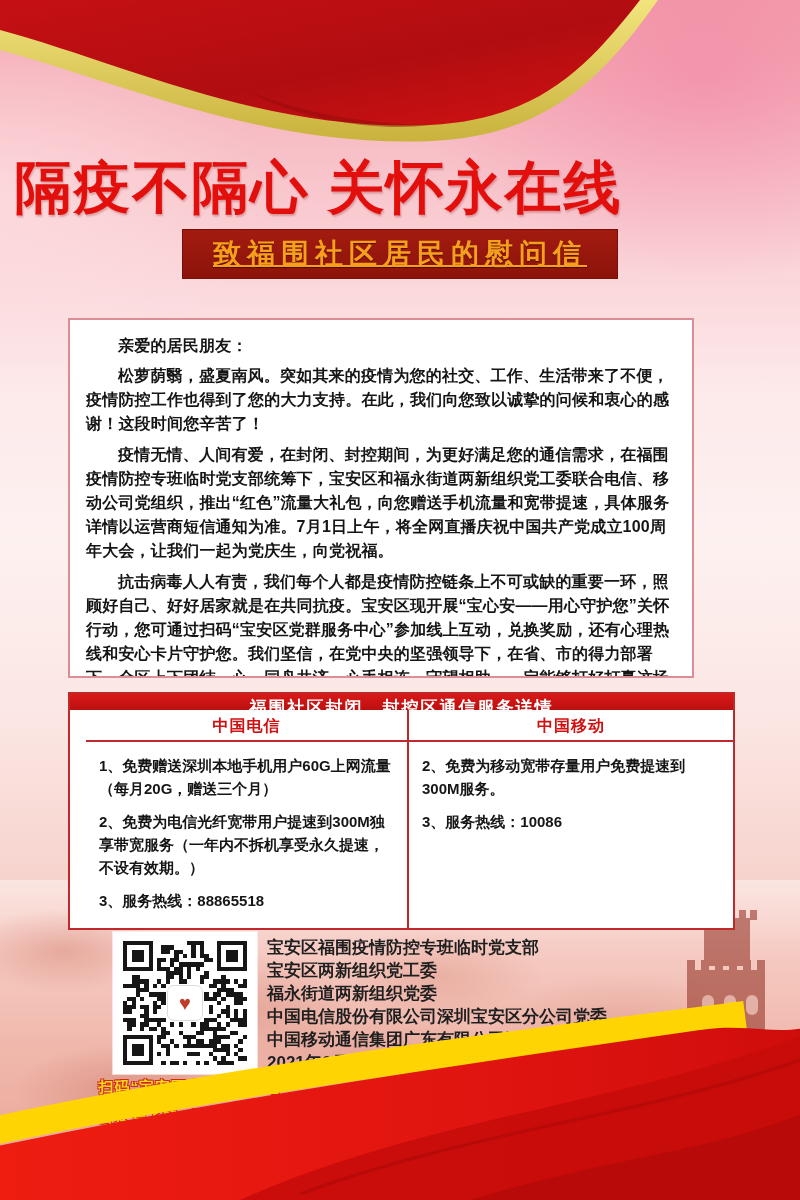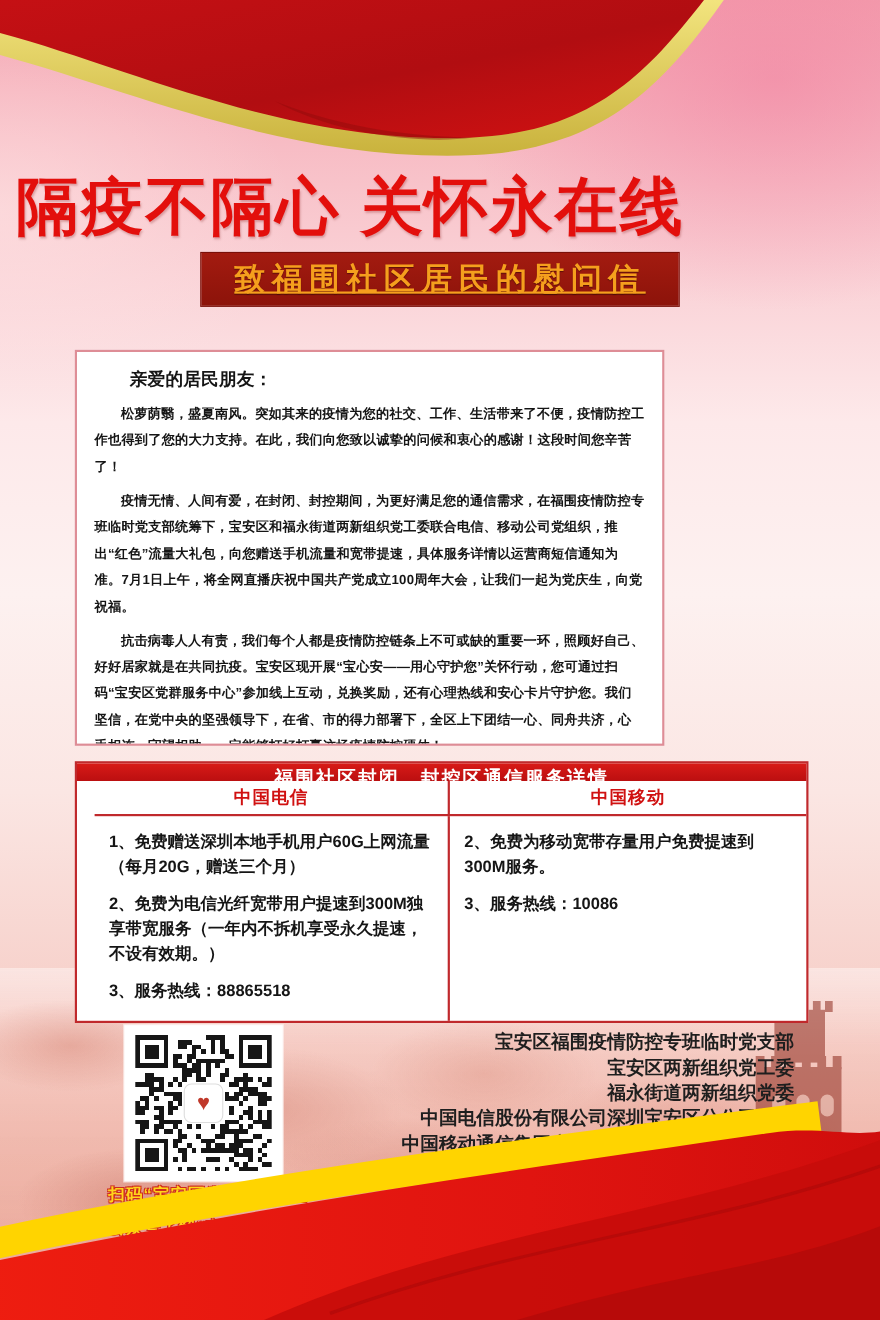--- a/index.html
+++ b/index.html
@@ -37,26 +37,26 @@
     position:absolute;top:229px;left:50%;transform:translateX(-50%);z-index:4;
     background:linear-gradient(180deg,#a31b10,#8c130a);
     border:1px solid #7a0f08;
     padding:5px 30px;white-space:nowrap;
     font-size:28px;font-weight:700;letter-spacing:6px;color:#f59f1d;
     text-shadow:0 1px 1px rgba(0,0,0,.4);
     text-decoration:underline;
   }
 
   .letter{
-    position:absolute;top:318px;left:68px;width:536px;height:360px;box-sizing:border-box;z-index:4;
+    position:absolute;top:318px;left:68px;width:626px;height:360px;box-sizing:border-box;z-index:4;
     background:#ffffff;border:2px solid #de8d96;
     padding:14px 16px 0 16px;color:#151515;overflow:hidden;
   }
   .letter .salutation{font-size:16px;font-weight:700;line-height:24px;margin:0 0 6px 0;}
-  .letter p{font-size:12px;font-weight:700;line-height:24px;margin:0 0 7px 0;text-indent:2em;letter-spacing:.2px;}
+  .letter p{font-size:16px;font-weight:700;line-height:24px;margin:0 0 7px 0;text-indent:2em;letter-spacing:.2px;}
 
   .services{
     position:absolute;top:692px;left:68px;width:667px;box-sizing:border-box;z-index:4;
     background:#ffffff;border:2px solid #c0292c;
   }
   .services-title{
     height:16px;line-height:28px;text-align:center;
     background:linear-gradient(180deg,#d81a17,#bb0f10);
     color:#ffffff;font-size:17px;font-weight:700;letter-spacing:2px;
   }
@@ -79,21 +79,21 @@
     display:flex;align-items:center;justify-content:center;
     font-size:20px;color:#c0392b;line-height:1;
   }
   .qr-captions{position:absolute;left:60px;top:1072px;width:270px;text-align:center;z-index:2;}
   .qr-captions div{
     font-size:15px;font-weight:800;letter-spacing:1px;line-height:30px;color:#ffd41c;
     text-shadow:1px 1px 0 #cf2a1c,-1px -1px 0 #cf2a1c,1px -1px 0 #cf2a1c,-1px 1px 0 #cf2a1c;
     white-space:nowrap;
   }
 
-  .signatures{position:absolute;left:282px;top:936px;width:440px;text-align:right;z-index:2;}
+  .signatures{position:absolute;left:267px;top:936px;width:440px;text-align:left;z-index:2;}
   .signatures div{font-size:17px;font-weight:700;line-height:23px;color:#1e1e1e;white-space:nowrap;}
 </style>
 </head>
 <body>
 
 <div class="poster">
 
   <svg class="decor top-decor" viewBox="0 0 800 280" preserveAspectRatio="none">
     <defs>
       <linearGradient id="gGold" x1="0" y1="0" x2="0" y2="1">

